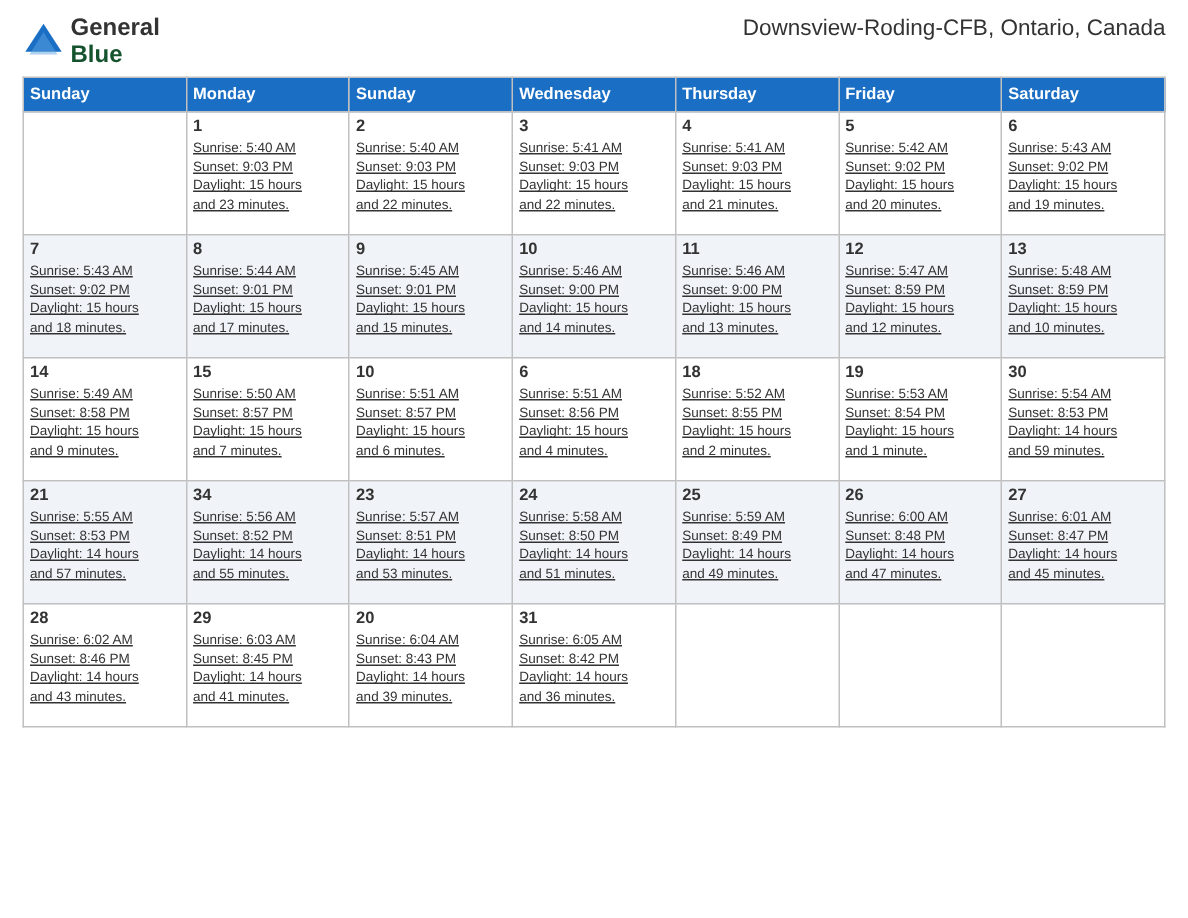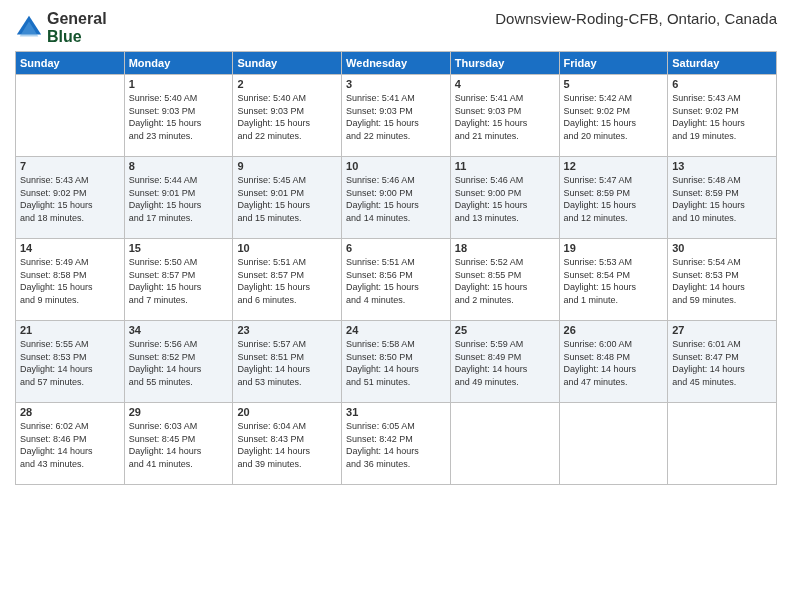--- a/index.html
+++ b/index.html
@@ -82,20 +82,21 @@
     .day-number {
       font-weight: bold;
       font-size: 11px;
       margin-bottom: 2px;
       display: block;
     }
     .day-info {
       font-size: 9px;
       line-height: 1.4;
       color: #333;
+      text-decoration: underline;
     }
   </style>
 </head>
 <body>
 
 <div class="page">
   <div class="header">
     <div class="logo">
       <svg class="logo-icon" viewBox="0 0 30 30" xmlns="http://www.w3.org/2000/svg">
         <polygon points="15,2 28,22 2,22" fill="#1a6fc4"></polygon>

